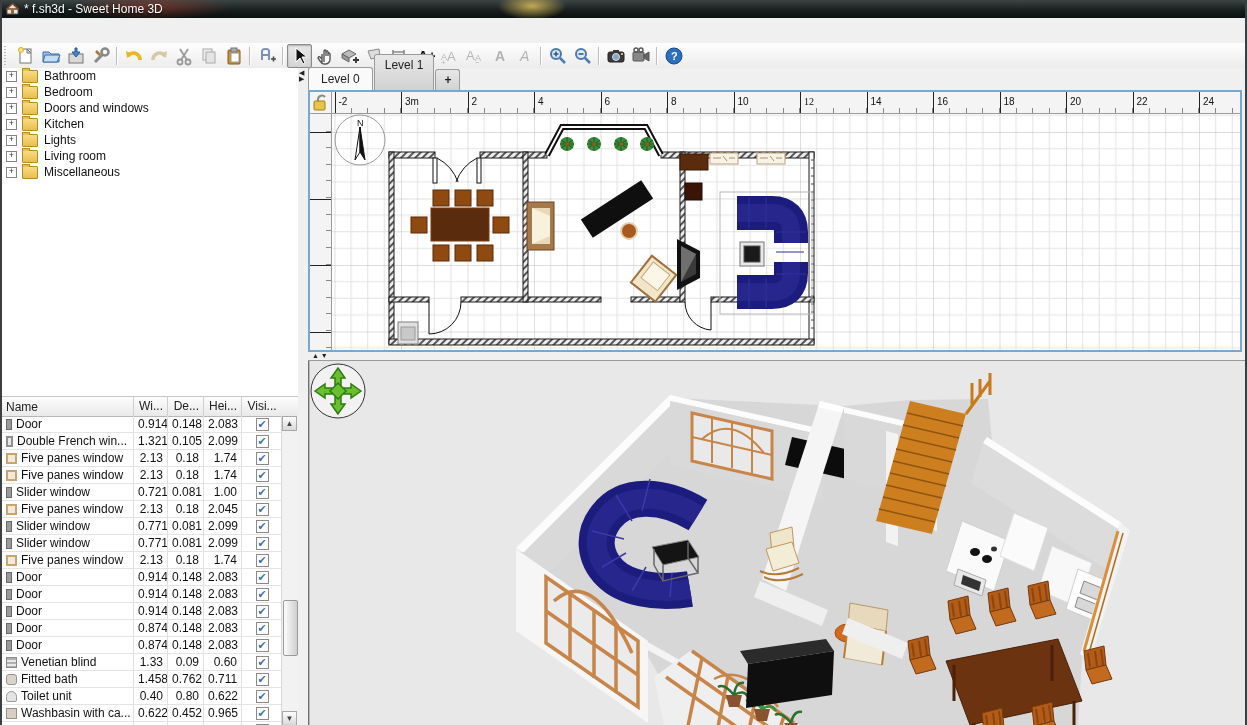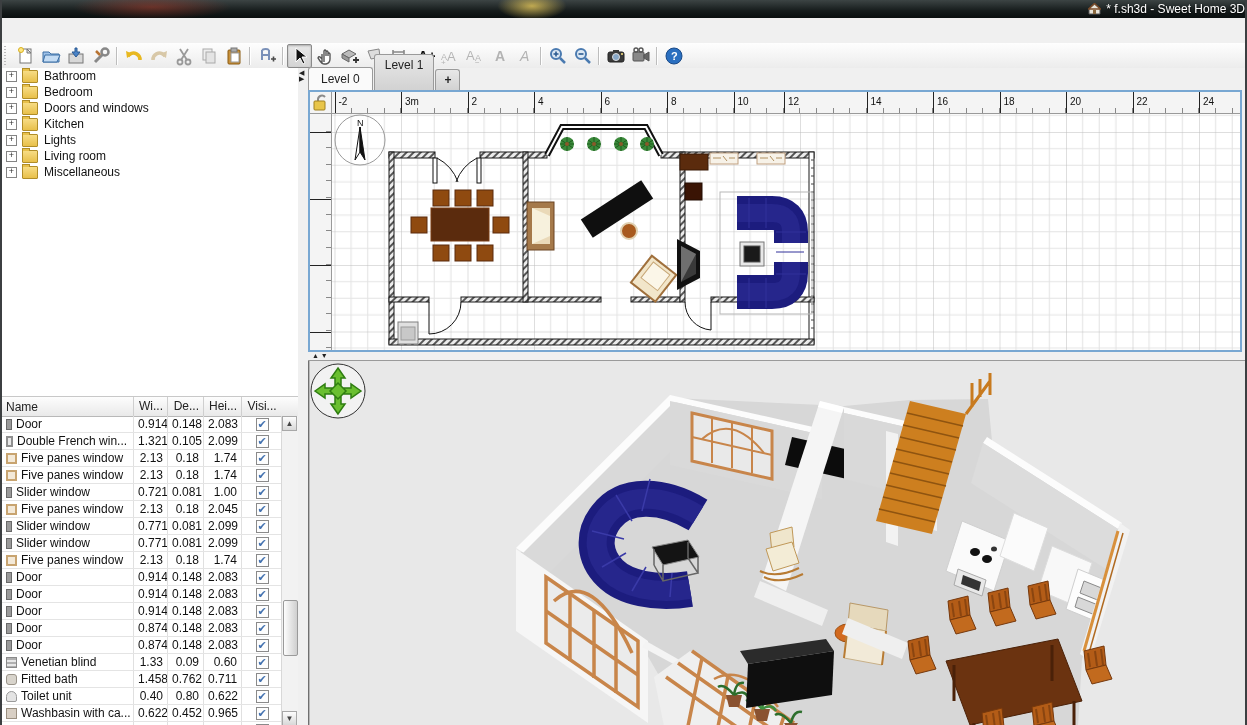--- a/index.html
+++ b/index.html
@@ -1,18 +1,18 @@
 <!DOCTYPE html>
 <html><head>
 <meta charset="utf-8">
 <style>
   html,body{margin:0;padding:0;background:#555;font-family:"Liberation Sans",sans-serif;-webkit-font-smoothing:antialiased;}
   #window{position:relative;width:1247px;height:725px;background:#f0f0f0;overflow:hidden;border-left:2px solid #3c3f41;border-right:2px solid #3c3f41;box-sizing:border-box;}
   
-  #titlebar{position:absolute;left:0;top:0;width:100%;height:18px;background:linear-gradient(#3c4444,#161c1c 60%,#0a0f0f);display:flex;align-items:center;color:#fff;font-size:12px;overflow:hidden;justify-content:flex-end;}
+  #titlebar{position:absolute;left:0;top:0;width:100%;height:18px;background:linear-gradient(#3c4444,#161c1c 60%,#0a0f0f);display:flex;align-items:center;color:#fff;font-size:12px;overflow:hidden;}
   #titlebar .glow-red{position:absolute;left:70px;top:-6px;width:160px;height:26px;background:radial-gradient(ellipse at center,rgba(190,60,40,.45),transparent 70%);}
   #titlebar .glow-yellow{position:absolute;left:495px;top:-8px;width:70px;height:28px;background:radial-gradient(ellipse at center,rgba(230,200,90,.8),transparent 70%);}
   #app-icon{width:13px;height:12px;margin:0 5px 0 4px;flex:0 0 auto;}
   #title-text{position:relative;text-shadow:0 1px 2px #000;white-space:nowrap;}
   
   #menubar{position:absolute;left:0;top:18px;width:100%;height:24px;background:linear-gradient(#fdfdfd,#f1f1f1);border-bottom:1px solid #d8d8d8;display:flex;align-items:center;font-size:12px;color:#111;}
   .menu-item{padding:4px 9px;cursor:default;}
   
   #toolbar{position:absolute;left:0;top:43px;width:100%;height:25px;background:linear-gradient(#fefefe,#ececec);border-bottom:1px solid #cfcfcf;display:flex;align-items:center;}
   .tb-handle{width:6px;height:20px;margin:0 3px 0 2px;background:repeating-linear-gradient(#bbb 0 1px,transparent 1px 3px);background-size:2px 100%;background-repeat:repeat-y;}
@@ -552,21 +552,21 @@
         </div>
         <div id="h-ruler">
             <div class="minor"></div>
             <div class="h-lab" style="left: 2.5px;">-2</div>
             <div class="h-lab" style="left: 69px;">3m</div>
             <div class="h-lab" style="left: 135.5px;">2</div>
             <div class="h-lab" style="left: 202px;">4</div>
             <div class="h-lab" style="left: 268.5px;">6</div>
             <div class="h-lab" style="left: 335px;">8</div>
             <div class="h-lab" style="left: 401.5px;">10</div>
-            <div class="h-lab" style="left: 452px;">12</div>
+            <div class="h-lab" style="left: 468px; font-family: Liberation Serif, serif;">12</div>
             <div class="h-lab" style="left: 534.5px;">14</div>
             <div class="h-lab" style="left: 601px;">16</div>
             <div class="h-lab" style="left: 667.5px;">18</div>
             <div class="h-lab" style="left: 734px;">20</div>
             <div class="h-lab" style="left: 800.5px;">22</div>
             <div class="h-lab" style="left: 867px;">24</div>
           </div>
         <div id="v-ruler">
             <div class="minor"></div>
             <div class="v-lab" style="top: 18px; height: 66px;"></div>

